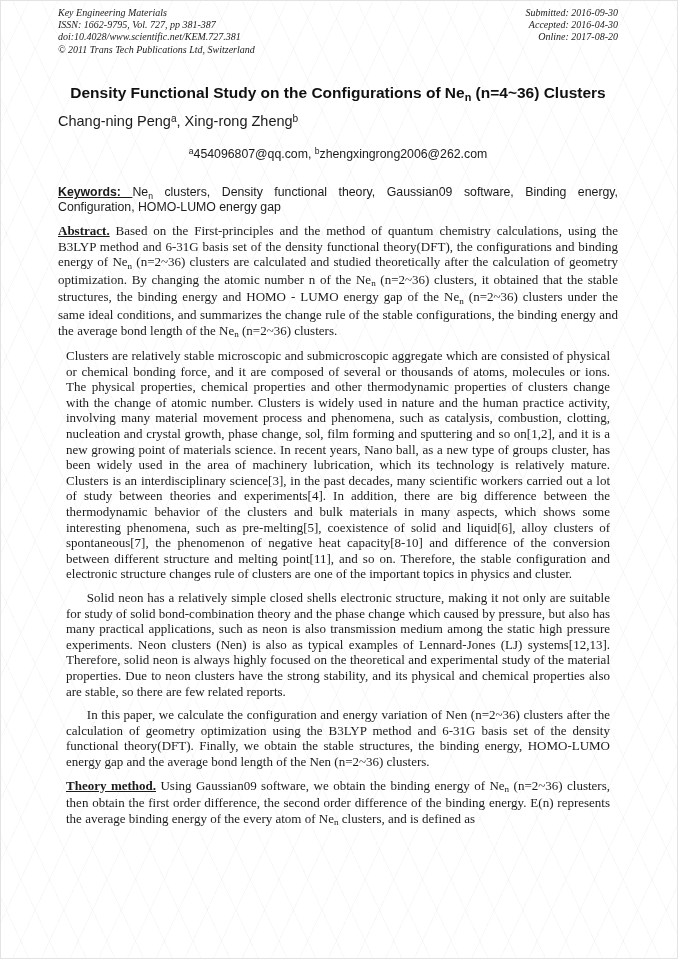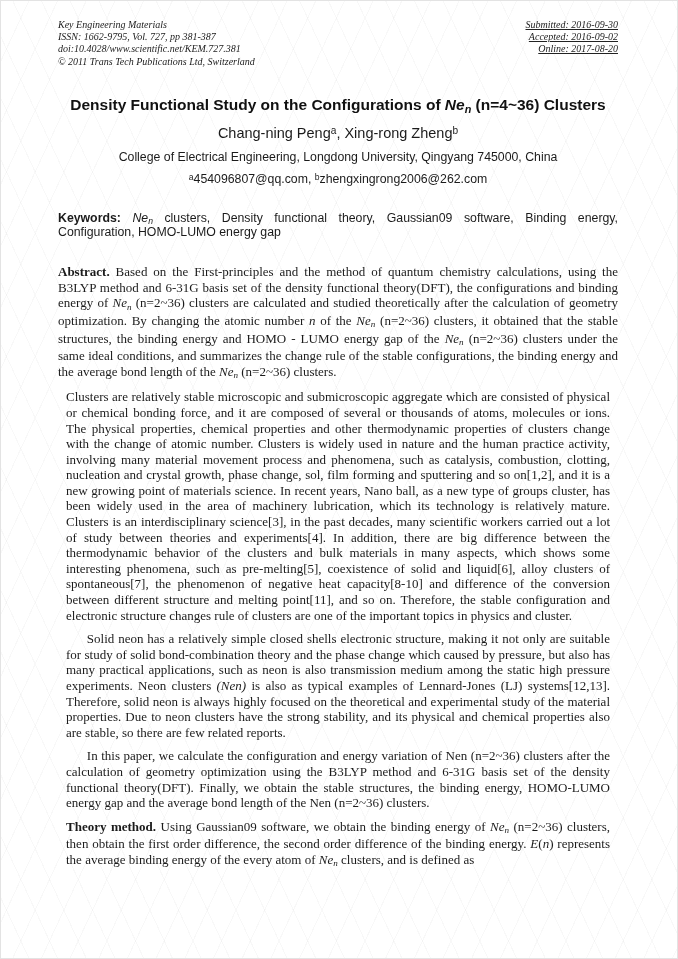--- a/index.html
+++ b/index.html
@@ -1,99 +1,97 @@
 <!DOCTYPE html>
 <html><head>
 <meta charset="utf-8">
 <style>
   html,body { margin:0; padding:0; background:#9e9e9e; }
   .page {
     width:678px; height:959px;
     margin:0 auto;
     position:relative;
     box-sizing:border-box;
-    padding:19px 60px 0 58px;
+    padding:7px 60px 0 58px;
     color:#1b1b1b;
     background:
       repeating-linear-gradient(115deg, rgba(120,120,120,0.05) 0px, rgba(120,120,120,0.05) 1px, transparent 1px, transparent 26px),
       repeating-linear-gradient(65deg, rgba(120,120,120,0.05) 0px, rgba(120,120,120,0.05) 1px, transparent 1px, transparent 26px),
       #ffffff;
     box-shadow: inset 0 0 0 1px #e3e3e3;
     overflow:hidden;
   }
   .hdr {
     display:flex;
     justify-content:space-between;
     font:italic 10px/1.22 "Liberation Serif", serif;
     color:#222;
   }
-  .hdr-right { text-align:right;text-decoration:underline; }
+  .hdr-right { text-align:right; }
   .title {
     margin:27px 0 10px 0;
     text-align:center;
     font:bold 15.5px/1.25 "Liberation Sans", sans-serif;
     color:#111;
   }
   .authors {
-    margin:0 0 7px 0;
-    text-align:center;
+    margin:0 0 16px 0;
     font:14.5px/1.25 "Liberation Sans", sans-serif;
   }
   .affil, .emails {
     text-align:center;
     font:12.3px/1.4 "Liberation Sans", sans-serif;
     margin:0 0 5px 0;
   }
   .keywords {
     margin:22px 0 0 0;
     font:12.3px/1.2 "Liberation Sans", sans-serif;
     text-align:justify;
   }
   .bodytext {
     font:13px/15.6px "Liberation Serif", serif;
     text-align:justify;
     margin:0;
   }
-  .abstract { margin-top:24px; }
+  .abstract { margin-top:8px; }
   .sec-heading {
     font:bold 13.2px/1.2 "Liberation Serif", serif;
     margin:28px 0 11px 0;
   }
   .para { margin:8px; }
   .para.indent { text-indent:1.6em; }
   
-  .i   { font-style:italic; }
-  .b   { font-weight:bold; }
+  .i   { }
+  .b   { font-weight:bold;text-decoration:underline; }
   .sub { font-size:0.7em; position:relative; top:0.28em; }
   .sup { font-size:0.7em; position:relative; top:-0.45em; }
 </style>
 </head>
 <body>
 
 <div class="page">
 
   <div class="hdr">
     <div class="hdr-left">
       <div>Key Engineering Materials</div>
       <div>ISSN: 1662-9795, Vol. 727, pp 381-387</div>
       <div>doi:10.4028/www.scientific.net/KEM.727.381</div>
       <div>© 2011 Trans Tech Publications Ltd, Switzerland</div>
     </div>
     <div class="hdr-right">
       <div>Submitted: 2016-09-30</div>
-      <div>Accepted: 2016-09-02</div>
+      <div>Accepted: 2016-04-30</div>
       <div>Online: 2017-08-20</div>
     </div>
   </div>
 
   <h1 class="title"><span>Density Functional Study on the Configurations of </span><span class="i">Ne</span><span class="i sub">n</span><span> (n=4~36) Clusters</span></h1>
 
   <div class="authors"><span>Chang-ning Peng</span><span class="sup">a</span><span>, Xing-rong Zheng</span><span class="sup">b</span></div>
 
-  <div class="affil">College of Electrical Engineering, Longdong University, Qingyang 745000, China</div>
 
   <div class="emails"><span class="sup">a</span><span>454096807@qq.com, </span><span class="sup">b</span><span>zhengxingrong2006@262.com</span></div>
 
   <p class="keywords"><span class="b">Keywords: </span><span class="i">Ne</span><span class="i sub">n</span><span> clusters, Density functional theory, Gaussian09 software, Binding energy, Configuration, HOMO-LUMO energy gap</span></p>
 
   <p class="bodytext abstract"><span class="b">Abstract.</span><span> Based on the First-principles and the method of quantum chemistry calculations, using the B3LYP method and 6-31G basis set of the density functional theory(DFT), the configurations and binding energy of </span><span class="i">Ne</span><span class="i sub">n</span><span> (n=2~36) clusters are calculated and studied theoretically after the calculation of geometry optimization. By changing the atomic number </span><span class="i">n</span><span> of the </span><span class="i">Ne</span><span class="i sub">n</span><span> (n=2~36) clusters, it obtained that the stable structures, the binding energy and HOMO - LUMO energy gap of the </span><span class="i">Ne</span><span class="i sub">n</span><span> (n=2~36) clusters under the same ideal conditions, and summarizes the change rule of the stable configurations, the binding energy and the average bond length of the </span><span class="i">Ne</span><span class="i sub">n</span><span> (n=2~36) clusters.</span></p>
 
 
   <p class="bodytext para"><span>Clusters are relatively stable microscopic and submicroscopic aggregate which are consisted of physical or chemical bonding force, and it are composed of several or thousands of atoms, molecules or ions. The physical properties, chemical properties and other thermodynamic properties of clusters change with the change of atomic number. Clusters is widely used in nature and the human practice activity, involving many material movement process and phenomena, such as catalysis, combustion, clotting, nucleation and crystal growth, phase change, sol, film forming and sputtering and so on[1,2], and it is a new growing point of materials science. In recent years, Nano ball, as a new type of groups cluster, has been widely used in the area of machinery lubrication, which its technology is relatively mature. Clusters is an interdisciplinary science[3], in the past decades, many scientific workers carried out a lot of study between theories and experiments[4]. In addition, there are big difference between the thermodynamic behavior of the clusters and bulk materials in many aspects, which shows some interesting phenomena, such as pre-melting[5], coexistence of solid and liquid[6], alloy clusters of spontaneous[7], the phenomenon of negative heat capacity[8-10] and difference of the conversion between different structure and melting point[11], and so on. Therefore, the stable configuration and electronic structure changes rule of clusters are one of the important topics in physics and cluster.</span></p>
   <p class="bodytext para indent"><span>Solid neon has a relatively simple closed shells electronic structure, making it not only are suitable for study of solid bond-combination theory and the phase change which caused by pressure, but also has many practical applications, such as neon is also transmission medium among the static high pressure experiments. Neon clusters </span><span class="i">(Nen)</span><span> is also as typical examples of Lennard-Jones (LJ) systems[12,13]. Therefore, solid neon is always highly focused on the theoretical and experimental study of the material properties. Due to neon clusters have the strong stability, and its physical and chemical properties also are stable, so there are few related reports.</span></p>

